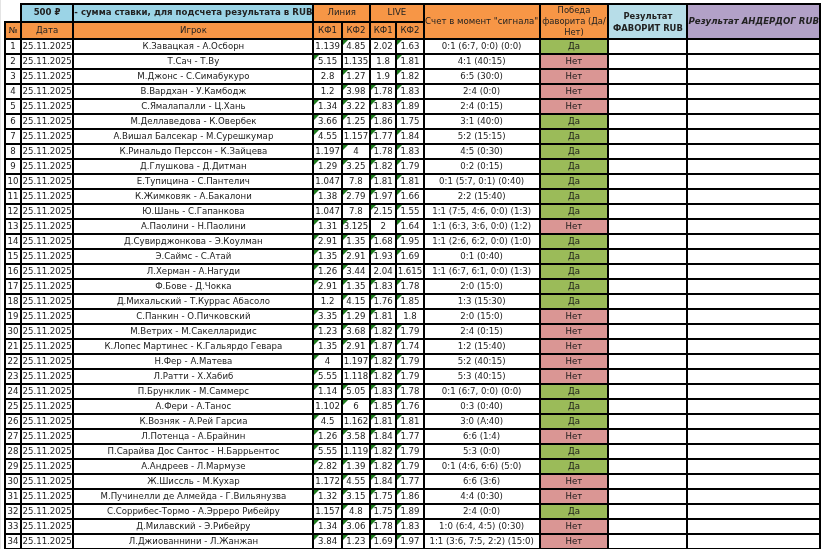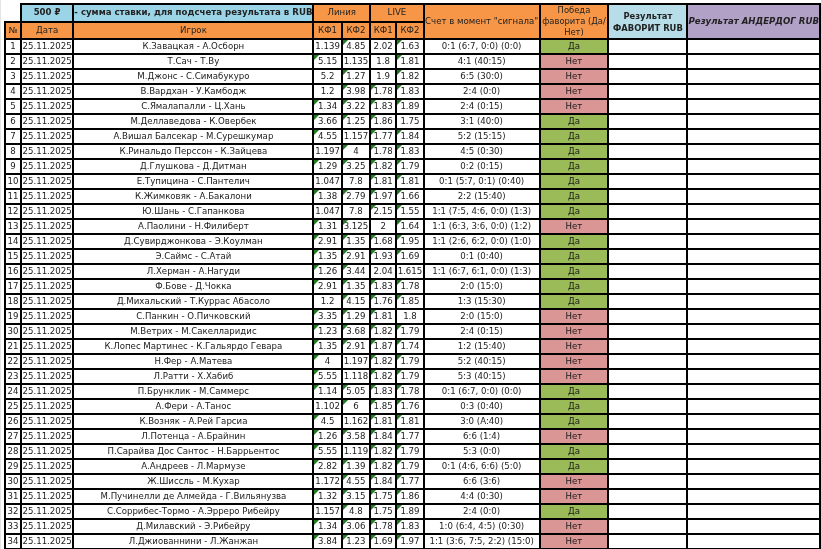--- a/index.html
+++ b/index.html
@@ -92,21 +92,21 @@
           <td class="flag">1.81</td>
           <td>4:1 (40:15)</td>
           <td class="no">Нет</td>
           <td></td>
           <td></td>
         </tr>
         <tr>
           <td>3</td>
           <td>25.11.2025</td>
           <td>М.Джонс - С.Симабукуро</td>
-          <td>5.2</td>
+          <td>2.8</td>
           <td class="flag">1.27</td>
           <td>1.9</td>
           <td class="flag">1.82</td>
           <td>6:5 (30:0)</td>
           <td class="no">Нет</td>
           <td></td>
           <td></td>
         </tr>
         <tr>
           <td>4</td>
@@ -221,21 +221,21 @@
           <td class="flag">2.15</td>
           <td class="flag">1.55</td>
           <td>1:1 (7:5, 4:6, 0:0) (1:3)</td>
           <td class="yes">Да</td>
           <td></td>
           <td></td>
         </tr>
         <tr>
           <td>13</td>
           <td>25.11.2025</td>
-          <td>А.Паолини - Н.Филиберт</td>
+          <td>А.Паолини - Н.Паолини</td>
           <td class="flag">1.31</td>
           <td class="flag">3.125</td>
           <td>2</td>
           <td class="flag">1.64</td>
           <td>1:1 (6:3, 3:6, 0:0) (1:2)</td>
           <td class="no">Нет</td>
           <td></td>
           <td></td>
         </tr>
         <tr>

